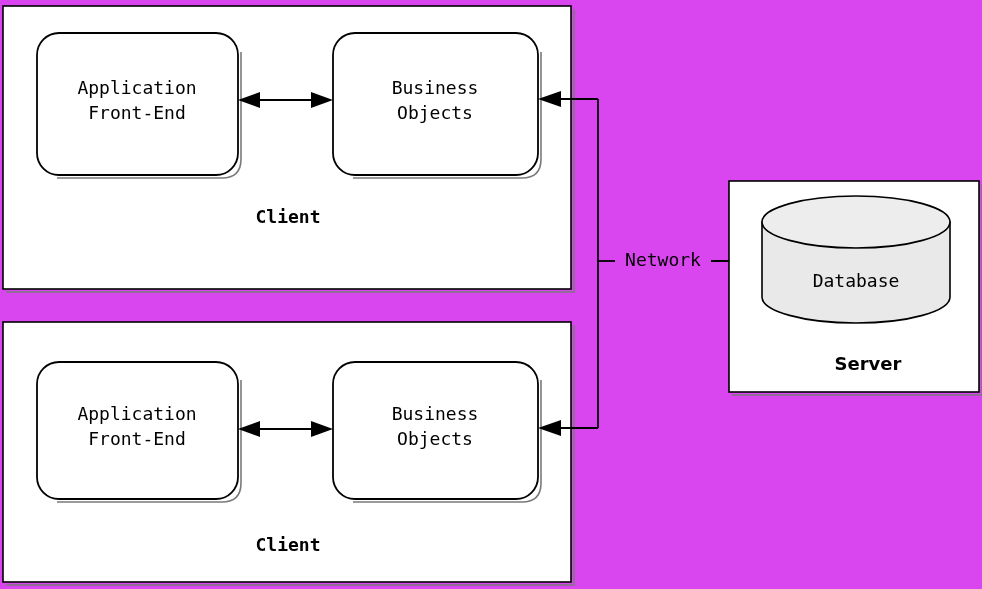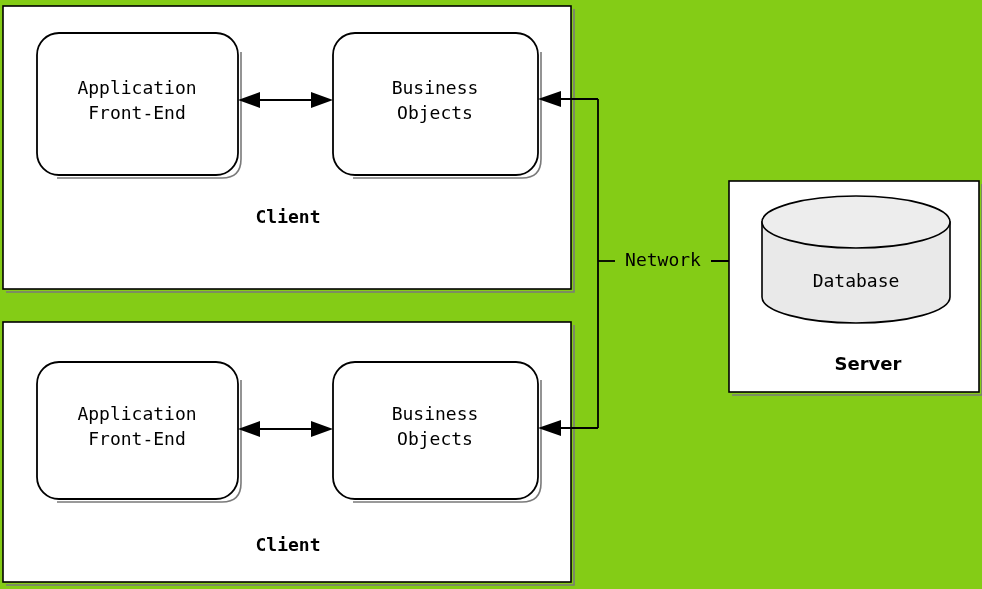--- a/index.html
+++ b/index.html
@@ -7,21 +7,21 @@
     padding: 0;
     background: #ffffff;
   }
   body {
     font-family: "DejaVu Sans Mono", monospace;
   }
   #diagram-root {
     position: relative;
     width: 982px;
     height: 589px;
-    background: #84cc16;
+    background: #d946ef;
     overflow: hidden;
   }
   #diagram-svg {
     position: absolute;
     left: 0;
     top: 0;
     width: 982px;
     height: 589px;
   }
   .mono-label {

